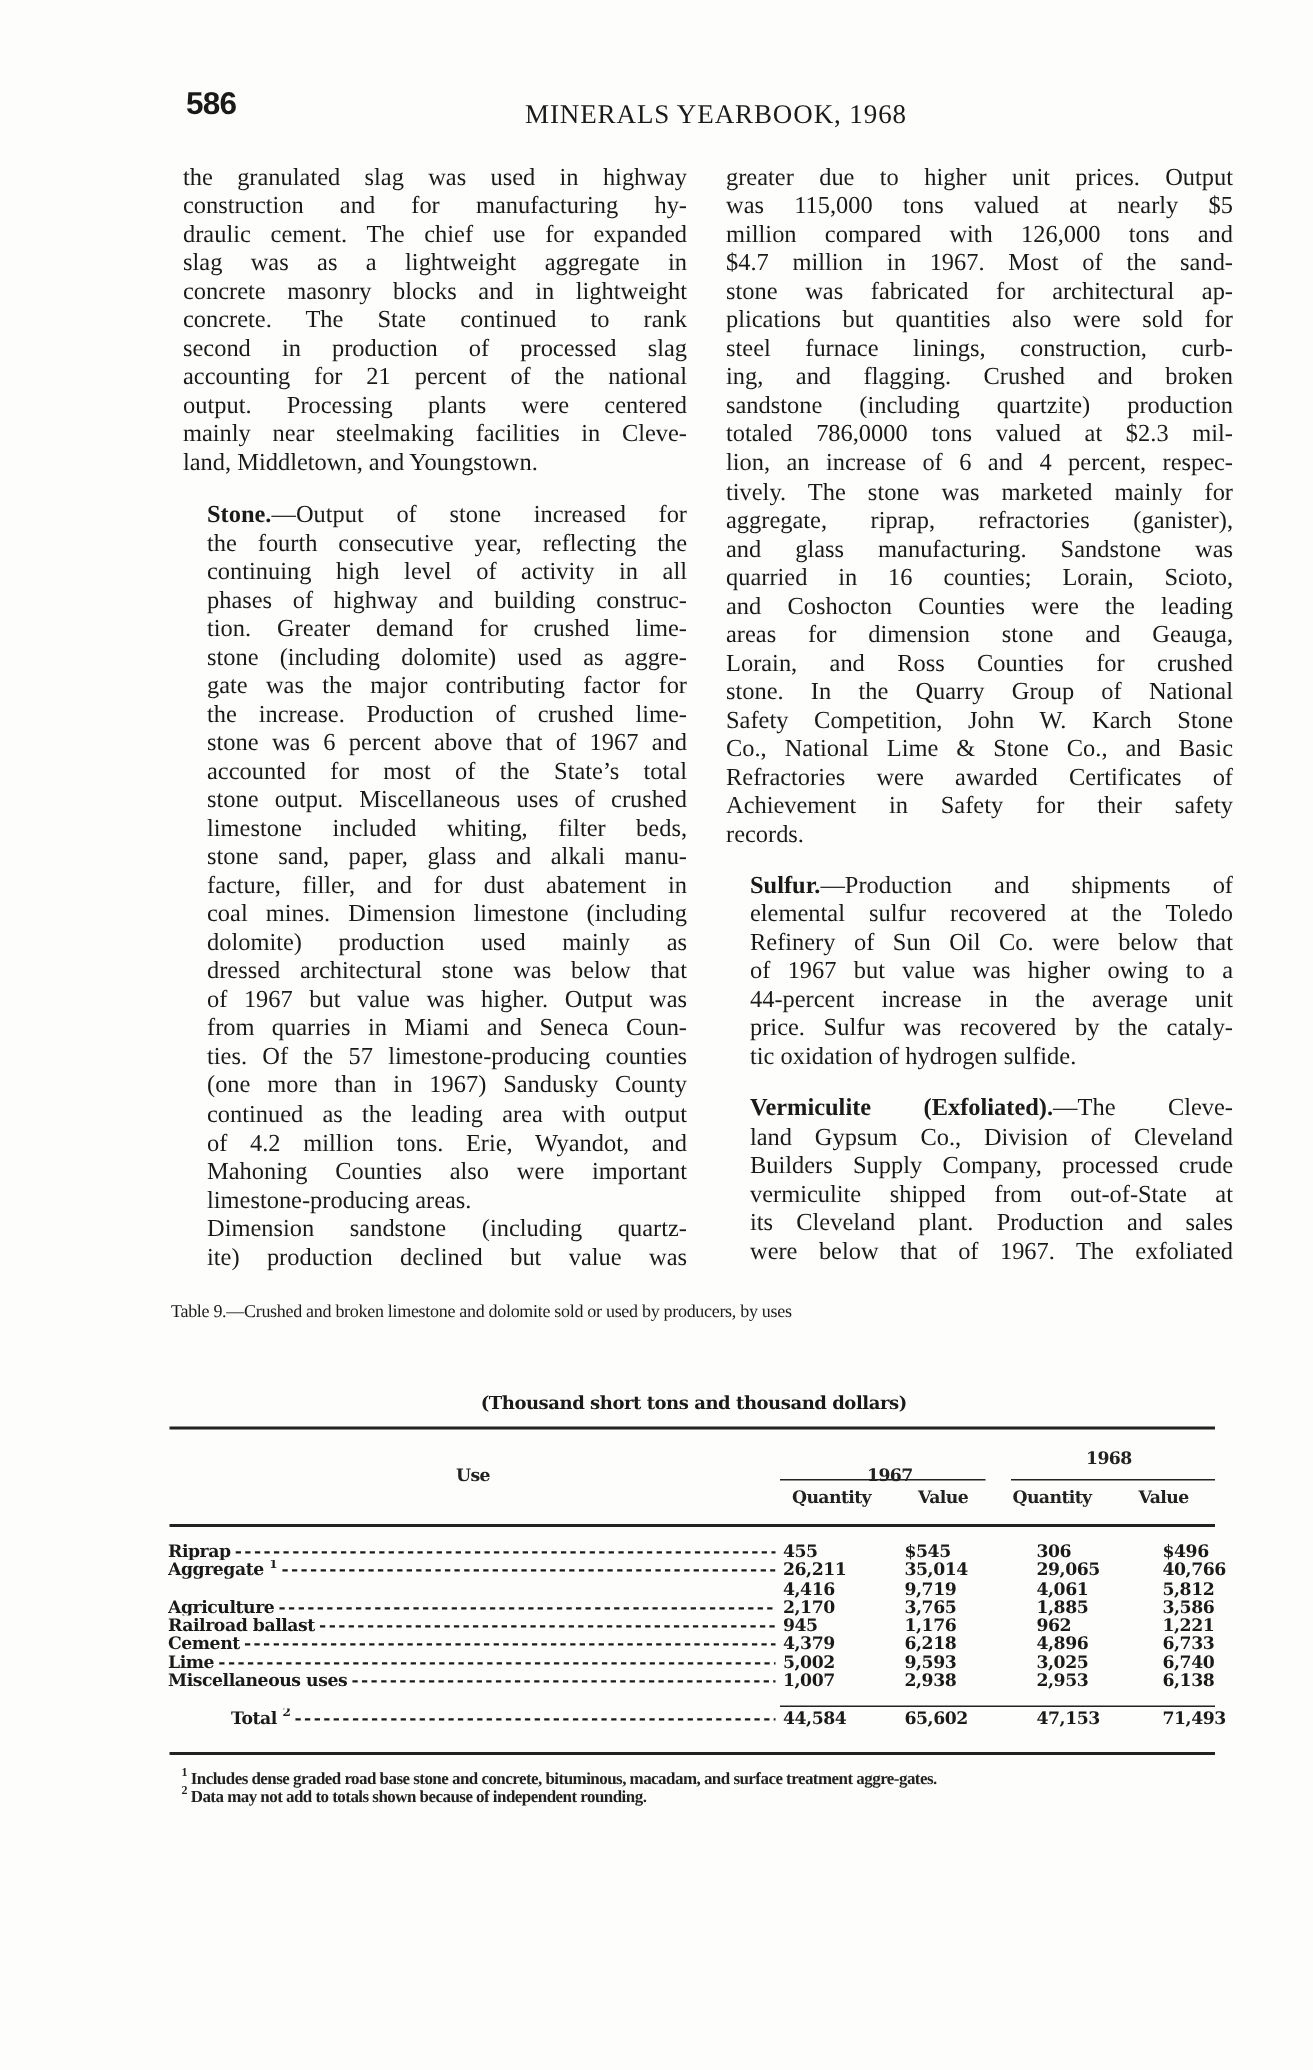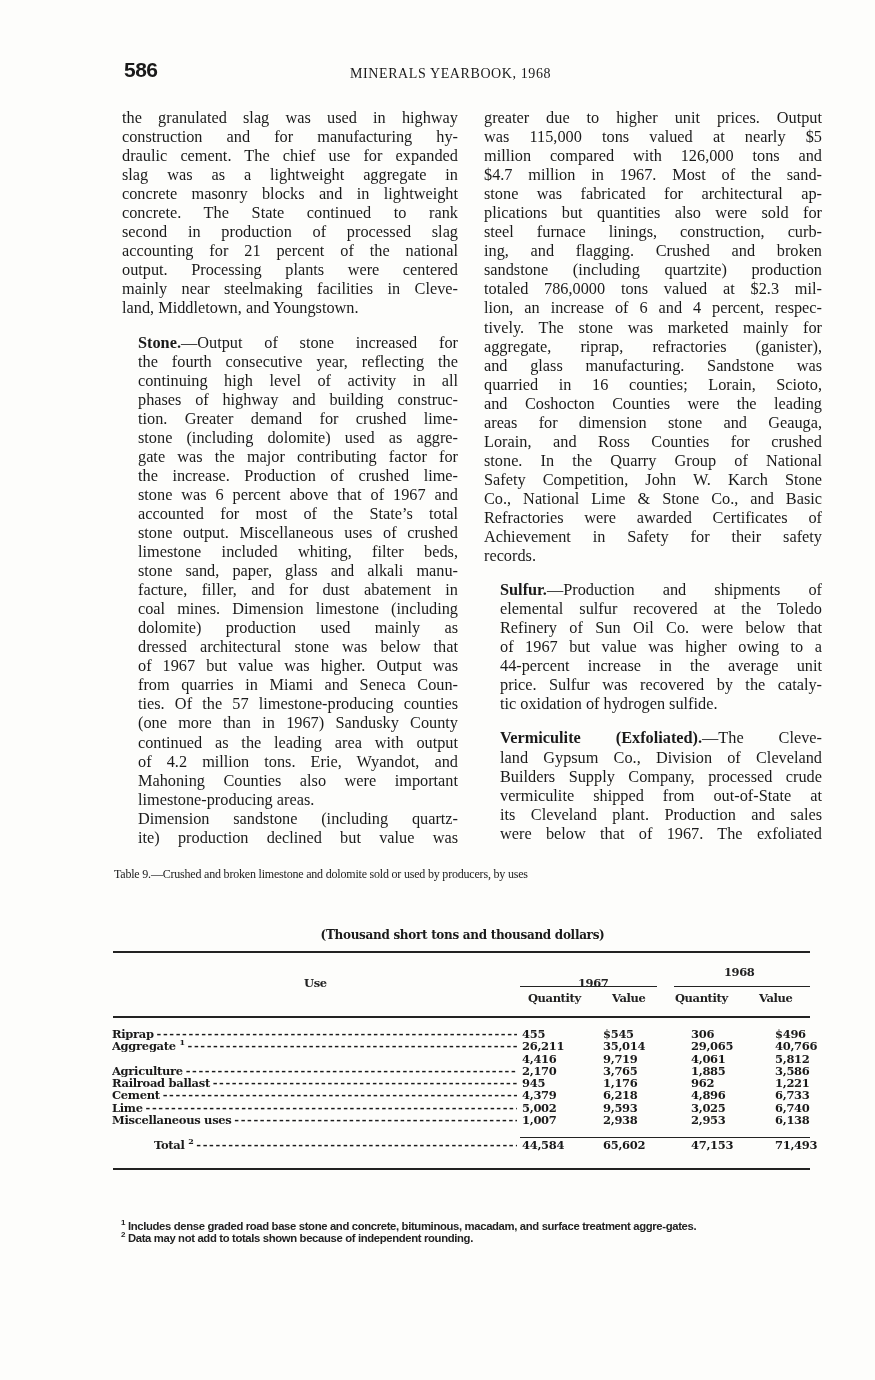--- a/index.html
+++ b/index.html
@@ -5,21 +5,21 @@
   html, body { margin: 0; padding: 0; }
   body {
     width: 875px; height: 1380px; background: #fdfdfb; position: relative; overflow: hidden;
     font-family: "Liberation Serif", "DejaVu Serif", serif; color: #1a1a1a;
   }
   .page-num {
     position: absolute; left: 124px; top: 58px; font-family: "Liberation Sans", sans-serif;
     font-size: 21px; font-weight: bold; letter-spacing: -0.5px;
   }
   .running-head {
-    position: absolute; left: 350px; top: 66px; font-size: 14px; letter-spacing: 0.6px;
+    position: absolute; left: 350px; top: 66px; font-size: 18px; letter-spacing: 0.6px;
   }
   .col {
     position: absolute; top: 108px; font-size: 16.3px; line-height: 19.05px;
     text-align: justify; hyphens: manual;
   }
   .col.left { left: 122px; width: 336px; }
   .col.right { left: 484px; width: 338px; }
   .col p { margin: 0; }
   .col p.gap { margin-top: 15px; }
   .col p.indent { text-indent: 16px; }
@@ -43,21 +43,21 @@
   .row .label::after { content: " - - - - - - - - - - - - - - - - - - - - - - - - - - - - - - - - - - - - - - - - - - - - - - - - - - - - - - - - - - - - - - - - - - - - - - - - - - - -"; letter-spacing: -1.2px; }
   .row .num { position: absolute; text-align: left; }
   .c1 { left: 410px; width: 81px; }
   .c2 { left: 491px; width: 88px; }
   .c3 { left: 579px; width: 84px; }
   .c4 { left: 663px; width: 76px; }
   .row.total { margin-top: 13px; }
   .row.total .label { padding-left: 42px; width: 363px; }
   sup { font-size: 8px; vertical-align: 5px; line-height: 0; }
   .footnotes {
-    position: absolute; left: 115px; top: 1220px; width: 700px; font-family: Liberation Sans, sans-serif;
+    position: absolute; left: 115px; top: 1180px; width: 700px; font-family: Liberation Serif, serif;
     font-size: 11.3px; line-height: 12px; font-weight: bold; letter-spacing: -0.35px; color: #222;
   }
   .footnotes p { margin: 0; }
   .footnotes p.fn { text-indent: 6px; }
 </style>
 </head>
 <body>
 
 <div class="page-num">586</div>
 <div class="running-head">MINERALS YEARBOOK, 1968</div>

